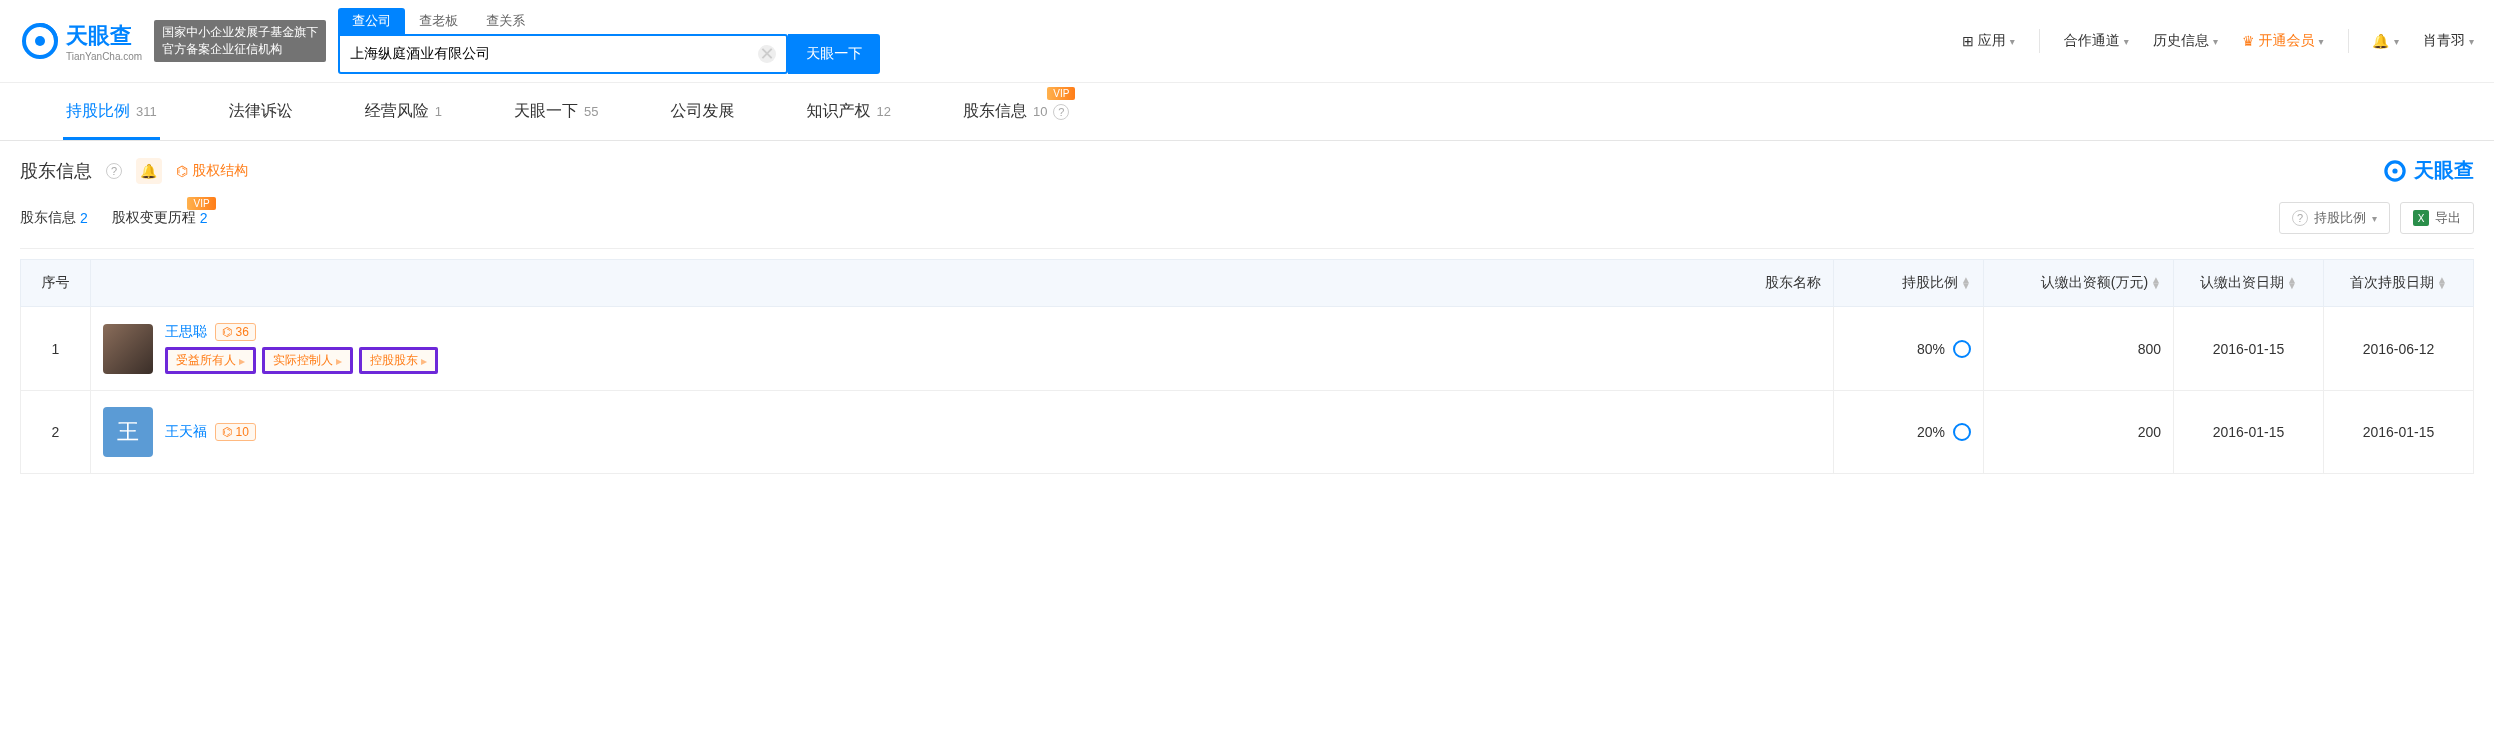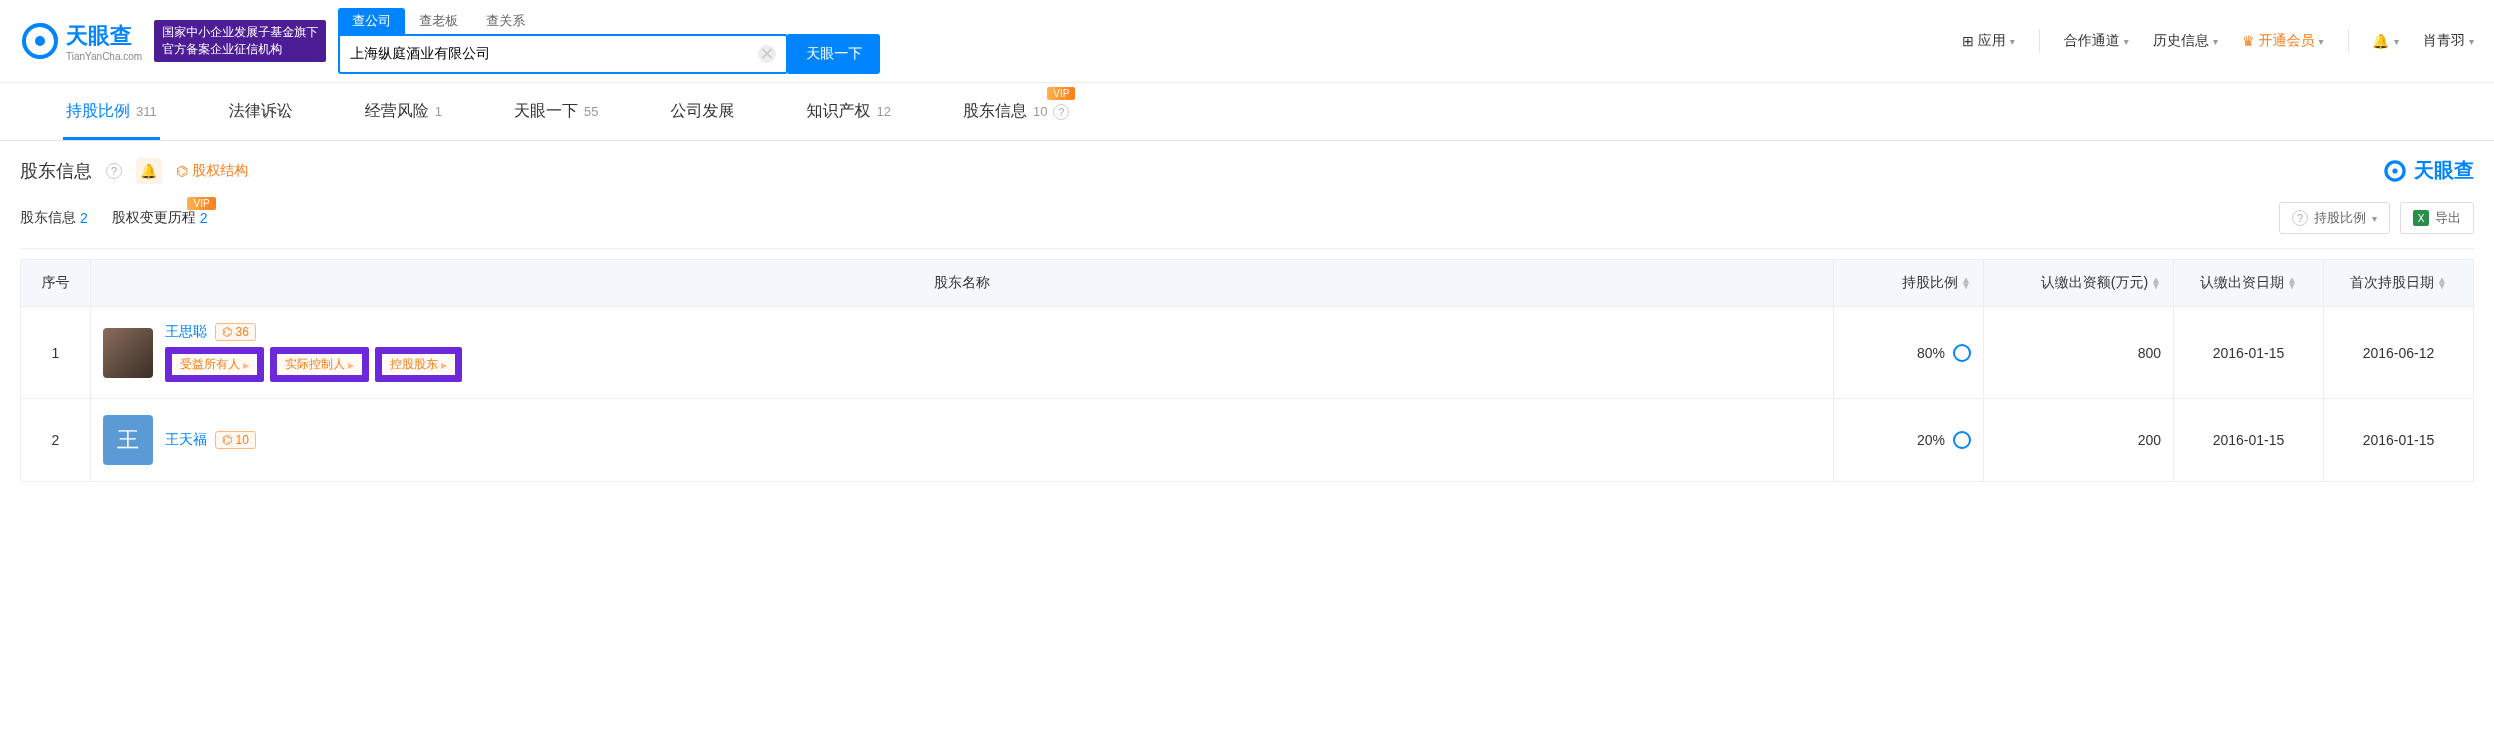--- a/index.html
+++ b/index.html
@@ -3,21 +3,21 @@
 <meta charset="utf-8">
 <style>
 * { margin: 0; padding: 0; box-sizing: border-box; }
 body { font-family: "Microsoft YaHei", "PingFang SC", sans-serif; background: #fff; color: #333; font-size: 14px; }
 .header { display: flex; align-items: center; padding: 8px 20px; border-bottom: 1px solid #eee; background: #fff; gap: 12px; }
 .logo { display: flex; align-items: center; gap: 6px; }
 .logo-icon { width: 40px; height: 40px; }
 .logo-text { display: flex; flex-direction: column; }
 .logo-cn { font-size: 22px; font-weight: bold; color: #0084ff; }
 .logo-en { font-size: 10px; color: #888; }
-.badge-red { background: #4c1d95; color: #fff; font-size: 12px; padding: 4px 8px; line-height: 1.4; border-radius: 2px; }
+.badge-red { background: #737373; color: #fff; font-size: 12px; padding: 4px 8px; line-height: 1.4; border-radius: 2px; }
 .search-tabs { display: flex; gap: 0; }
 .search-tab { padding: 4px 14px; font-size: 13px; color: #666; cursor: pointer; border-radius: 3px 3px 0 0; }
 .search-tab.active { background: #0084ff; color: #fff; }
 .search-wrap { display: flex; flex-direction: column; }
 .search-row { display: flex; }
 .search-box { display: flex; align-items: center; border: 2px solid #0084ff; border-radius: 0 3px 3px 3px; width: 450px; height: 40px; padding: 0 10px; }
 .search-input { flex: 1; border: none; outline: none; font-size: 14px; }
 .clear-btn { color: #ccc; font-size: 18px; cursor: pointer; background: #eee; border-radius: 50%; width: 18px; height: 18px; display: flex; align-items: center; justify-content: center; }
 .search-btn { background: #0084ff; color: #fff; border: none; padding: 0 18px; height: 40px; font-size: 14px; cursor: pointer; border-radius: 0 3px 3px 0; }
 .top-nav { display: flex; align-items: center; gap: 24px; margin-left: auto; font-size: 14px; color: #333; }
@@ -38,35 +38,35 @@
 .bell { width: 26px; height: 26px; background: #fff3e6; border-radius: 4px; display: flex; align-items: center; justify-content: center; color: #ff7d18; }
 .struct-btn { color: #ff7d18; display: flex; align-items: center; gap: 4px; cursor: pointer; font-size: 14px; }
 .brand-right { margin-left: auto; display: flex; align-items: center; gap: 6px; color: #0084ff; font-size: 20px; font-weight: bold; }
 .sub-tabs { display: flex; align-items: center; gap: 24px; padding: 8px 0 14px; border-bottom: 1px solid #eee; }
 .sub-tab { font-size: 14px; color: #333; cursor: pointer; position: relative; display: flex; align-items: center; gap: 4px; }
 .sub-tab.active { color: #333; }
 .sub-tab .count { color: #0084ff; font-weight: 500; }
 .right-tools { margin-left: auto; display: flex; gap: 10px; }
 .tool-btn { border: 1px solid #ddd; background: #fff; padding: 6px 12px; border-radius: 3px; display: flex; align-items: center; gap: 6px; color: #666; cursor: pointer; font-size: 13px; }
 .table { width: 100%; border-collapse: collapse; margin-top: 10px; }
-.table th { background: #f4f8fd; padding: 14px 12px; text-align: center; font-weight: normal; color: #333; font-size: 14px; border: 1px solid #e8eef5; }
+.table th { background: #f4f8fd; padding: 14px 12px; text-align: right; font-weight: normal; color: #333; font-size: 14px; border: 1px solid #e8eef5; }
 .table th.center, .table td.center { text-align: center; }
 .table th.right, .table td.right { text-align: right; }
 .table td { padding: 16px 12px; border: 1px solid #eee; font-size: 14px; vertical-align: middle; }
 .sort { color: #bbb; font-size: 10px; display: inline-flex; flex-direction: column; line-height: 6px; margin-left: 3px; vertical-align: middle; }
 .person-cell { display: flex; align-items: center; gap: 12px; }
 .avatar { width: 50px; height: 50px; border-radius: 4px; background: #ddd; display: flex; align-items: center; justify-content: center; color: #fff; font-size: 22px; }
 .avatar.blue { background: #5b9bd5; }
 .avatar.img { background: linear-gradient(135deg,#8a6d5a,#3a2e28); }
 .person-info { display: flex; flex-direction: column; gap: 6px; }
 .person-name-row { display: flex; align-items: center; gap: 8px; }
 .person-name { color: #0084ff; cursor: pointer; }
 .rel-badge { border: 1px solid #ffb980; color: #ff7d18; background: #fff8f0; padding: 1px 6px; border-radius: 3px; font-size: 12px; display: flex; align-items: center; gap: 3px; }
 .tags-row { display: flex; gap: 6px; }
-.tag { border: 7px solid #6d28d9; color: #ff7d18; background: #fffaf3; padding: 2px 8px; font-size: 12px; border-radius: 2px; display: flex; align-items: center; gap: 3px; }
+.tag { border: 3px solid #6d28d9; color: #ff7d18; background: #fffaf3; padding: 2px 8px; font-size: 12px; border-radius: 2px; display: flex; align-items: center; gap: 3px; }
 .pct-cell { display: flex; align-items: center; justify-content: flex-end; gap: 8px; }
 .pie { width: 18px; height: 18px; border-radius: 50%; border: 2px solid #0084ff; position: relative; }
 .caret { font-size: 10px; color: #999; }
 .excel-icon { width: 16px; height: 16px; background: #2a8e4a; color: #fff; font-size: 10px; display: flex; align-items: center; justify-content: center; border-radius: 2px; }
 </style>
 </head>
 <body>
 
 <div class="header">
   <div class="logo">

